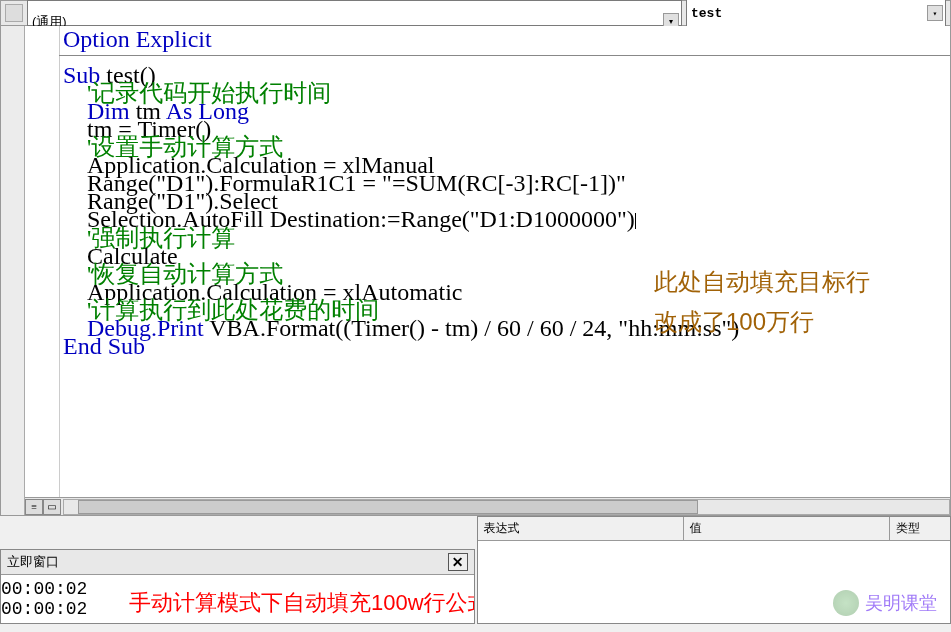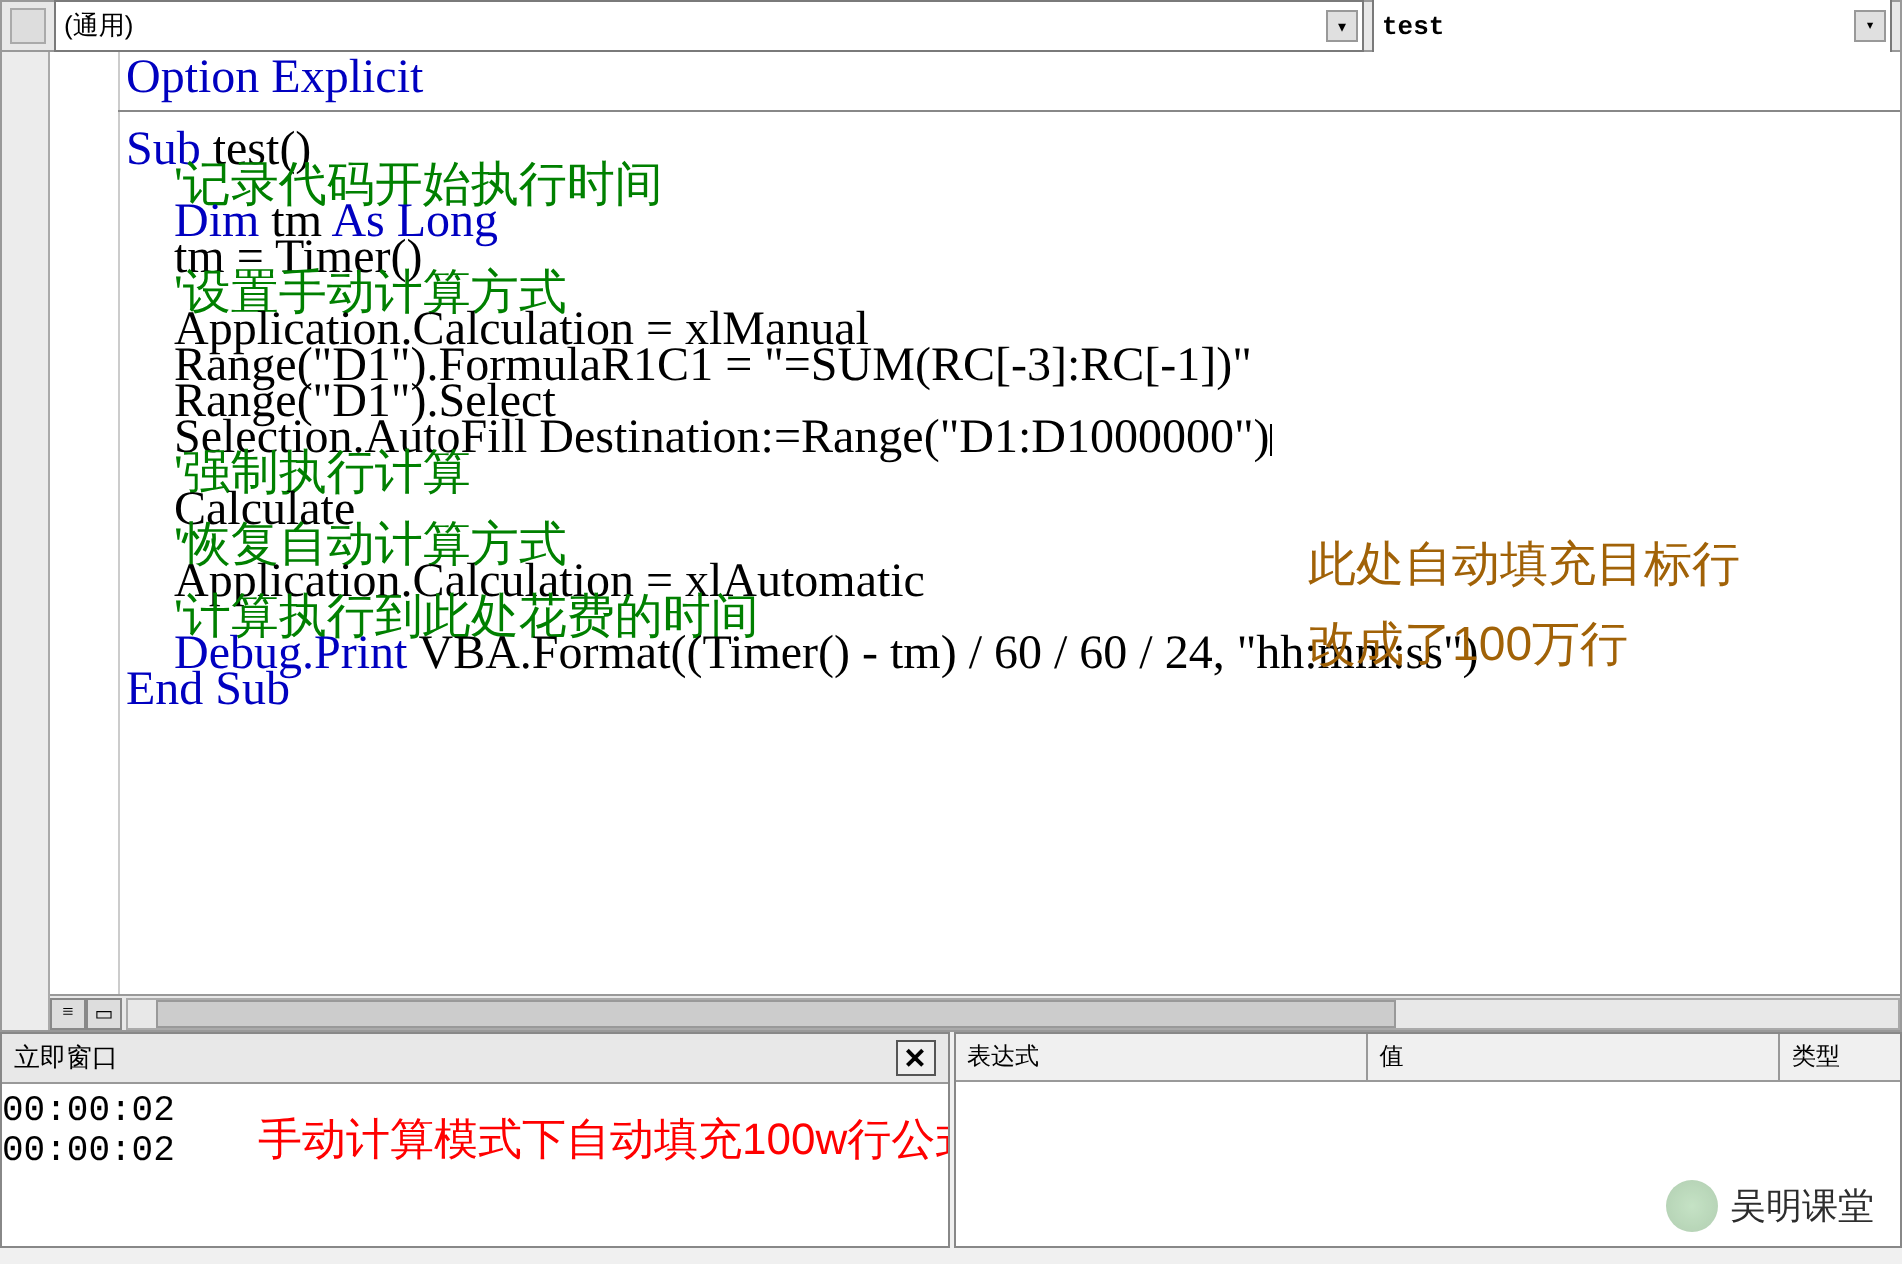--- a/index.html
+++ b/index.html
@@ -34,21 +34,21 @@
       align-items: center;
       justify-content: center;
       font-size: 10px;
     }
     .dropdown-general {
       flex: 1;
       height: 20px;
       background: #fff;
       border: 1px solid #7a7a7a;
       display: flex;
-      align-items: center;
+      align-items: flex-start;
       padding: 12px 4px;
       font-family: "Microsoft YaHei", "SimSun", sans-serif;
       font-size: 13px;
       position: relative;
     }
     .dropdown-general .arrow {
       position: absolute;
       right: 2px;
       width: 16px;
       height: 16px;
@@ -175,21 +175,21 @@
       display: flex;
       height: 108px;
       gap: 2px;
     }
     .panel {
       border: 1px solid #888;
       background: #fff;
       display: flex;
       flex-direction: column;
     }
-    .immediate-panel { flex: 1; }
+    .immediate-panel { flex: 1; margin-top: 33px; }
     .watch-panel { flex: 1; }
     .panel-header {
       background: #e8e8e8;
       border-bottom: 1px solid #999;
       padding: 3px 6px;
       font-family: "SimSun", sans-serif;
       font-size: 13px;
       display: flex;
       justify-content: space-between;
       align-items: center;
@@ -237,21 +237,21 @@
       font-size: 22px;
       white-space: nowrap;
     }
     .watermark {
       position: absolute;
       right: 14px;
       bottom: 16px;
       display: flex;
       align-items: center;
       gap: 6px;
-      color: #000000;
+      color: #8b5cf6;
       font-family: "Microsoft YaHei", sans-serif;
       font-size: 18px;
       opacity: 0.82;
     }
     .watermark .logo {
       width: 26px;
       height: 26px;
       border-radius: 50%;
       background: radial-gradient(circle, #9c9 0%, #7a7 100%);
       opacity: 0.7;

